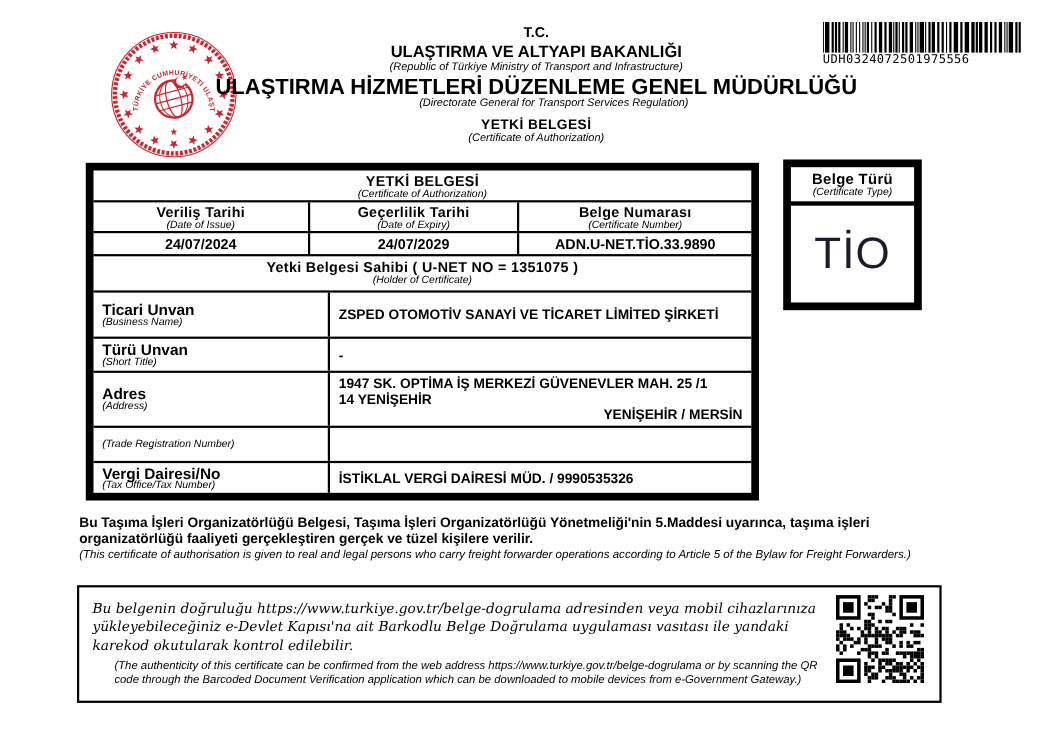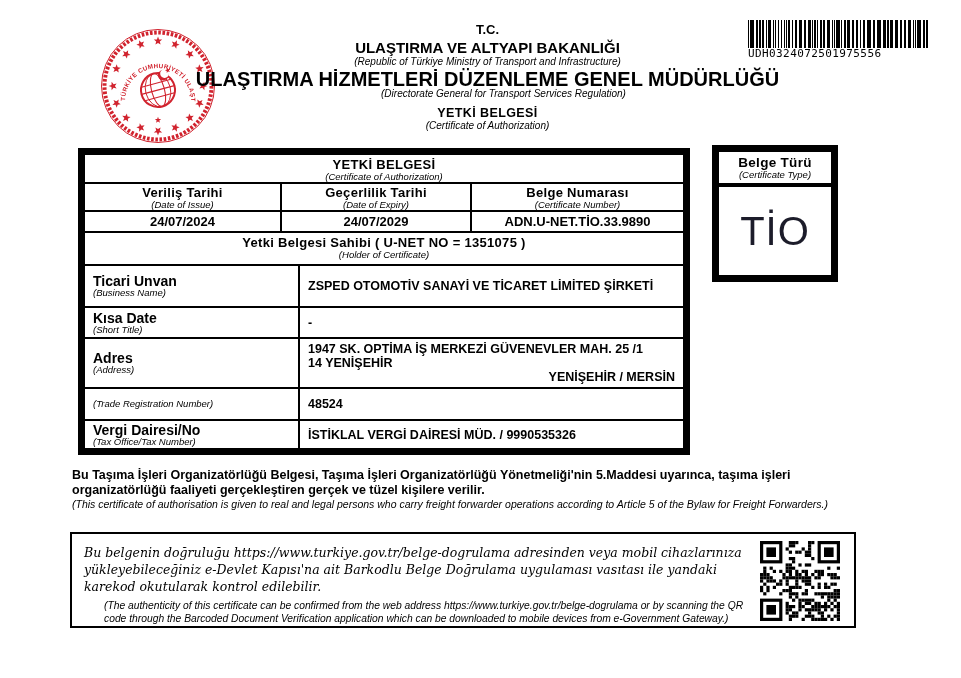--- a/index.html
+++ b/index.html
@@ -50,21 +50,21 @@
     border:7px solid #000;box-sizing:border-box;display:flex;flex-direction:column;}
   .bt-header{border-bottom:4px solid #000;text-align:center;padding:4px 0 3px;}
   .bt-header .big{font-size:13.5px;}
   .bt-value{flex:1;display:flex;align-items:center;justify-content:center;
     font-size:40px;font-weight:300;letter-spacing:1px;color:#1c1c2a;}
   
   #legal{position:absolute;left:72px;top:468px;width:800px;}
   .legal-tr{font-size:12.5px;font-weight:bold;line-height:14.5px;}
   .legal-en{font-size:10.5px;font-style:italic;line-height:12px;margin-top:1px;}
   
-  #verify-box{position:absolute;left:70px;top:532px;width:786px;height:96px;
+  #verify-box{position:absolute;left:70px;top:532px;width:786px;height:107px;
     border:2px solid #000;box-sizing:border-box;padding-left:20px;}
   .verify-text{position:absolute;left:12px;top:10px;width:662px;}
   .verify-tr{font-family:"DejaVu Serif",serif;font-style:italic;font-size:12.5px;line-height:17px;}
   .verify-en{font-family:"Liberation Sans",sans-serif;font-style:italic;font-size:10.3px;line-height:13px;margin-top:4px;margin-left:20px;}
   #qr-svg{position:absolute;right:14px;top:7px;width:80px;height:80px;}
 </style>
 </head>
 <body>
 
 <svg id="logo" viewBox="0 0 120 120">
@@ -207,44 +207,41 @@
     <div class="dlabel">
       <div class="big">Ticari Unvan</div>
       <div class="sub">(Business Name)</div>
     </div>
     <div class="dvalue">
       <div>ZSPED OTOMOTİV SANAYİ VE TİCARET LİMİTED ŞİRKETİ</div>
     </div>
   </div>
   <div class="trow r-detail r-kisa">
     <div class="dlabel">
-      <div class="big">Kısa Date</div>
+      <div class="big">Türü Unvan</div>
       <div class="sub">(Short Title)</div>
     </div>
     <div class="dvalue">
       <div>-</div>
     </div>
   </div>
   <div class="trow r-detail r-adres">
     <div class="dlabel">
       <div class="big">Adres</div>
       <div class="sub">(Address)</div>
     </div>
     <div class="dvalue">
       <div>1947 SK. OPTİMA İŞ MERKEZİ GÜVENEVLER MAH. 25 /1</div>
       <div>14 YENİŞEHİR</div>
       <div class="addr-right">YENİŞEHİR / MERSİN</div>
     </div>
   </div>
   <div class="trow r-detail r-sicil">
     <div class="dlabel">
       <div class="sub">(Trade Registration Number)</div>
-    </div>
-    <div class="dvalue">
-      <div>48524</div>
     </div>
   </div>
   <div class="trow r-detail r-vergi">
     <div class="dlabel">
       <div class="big">Vergi Dairesi/No</div>
       <div class="sub">(Tax Office/Tax Number)</div>
     </div>
     <div class="dvalue">
       <div>İSTİKLAL VERGİ DAİRESİ MÜD. / 9990535326</div>
     </div>

